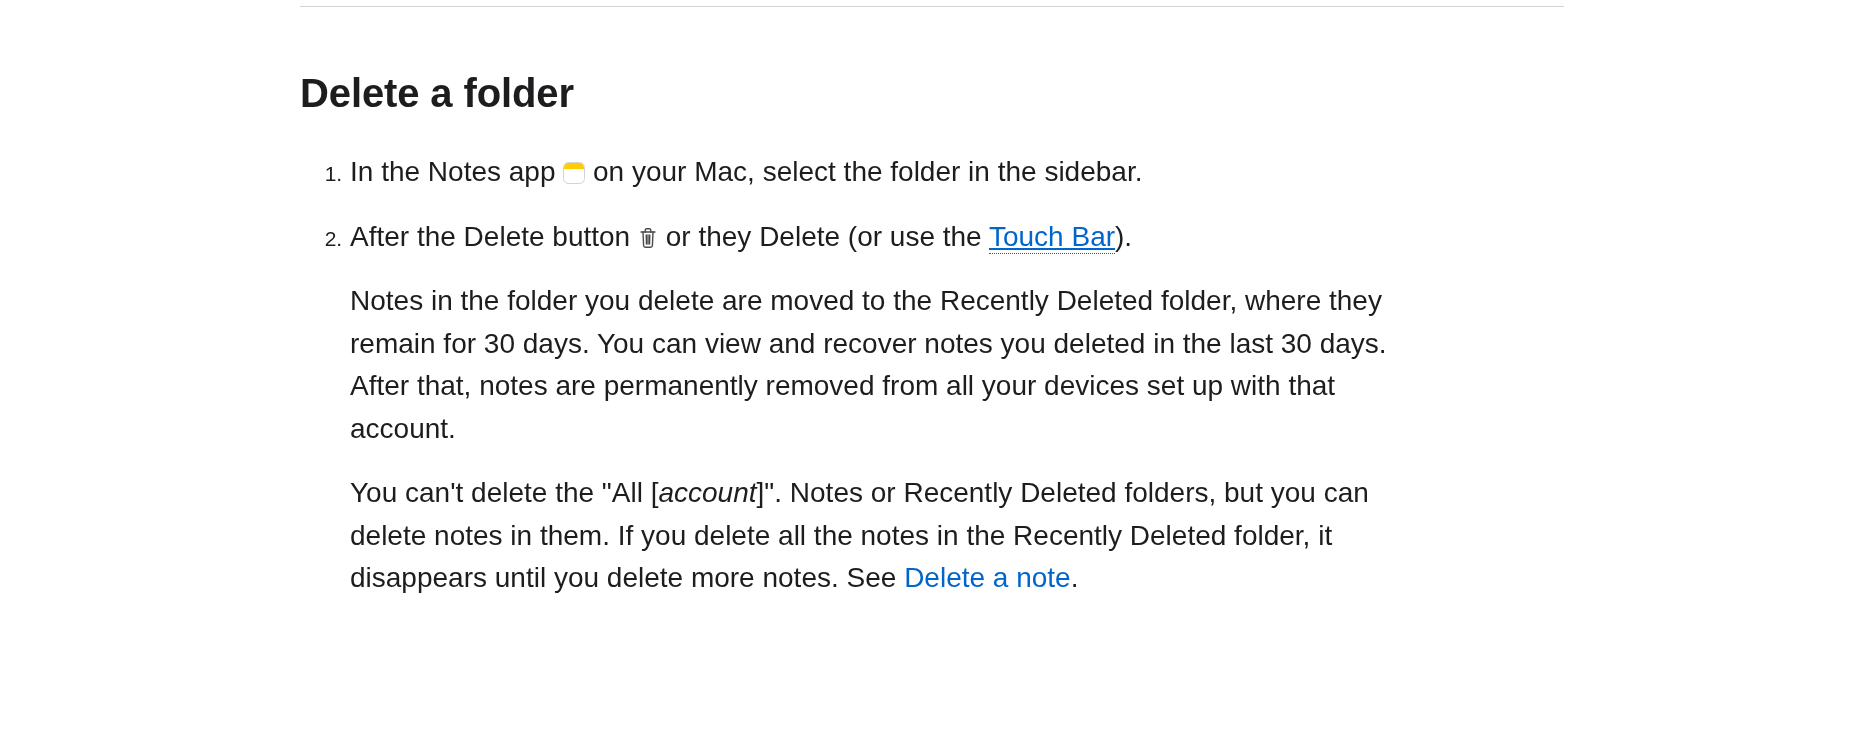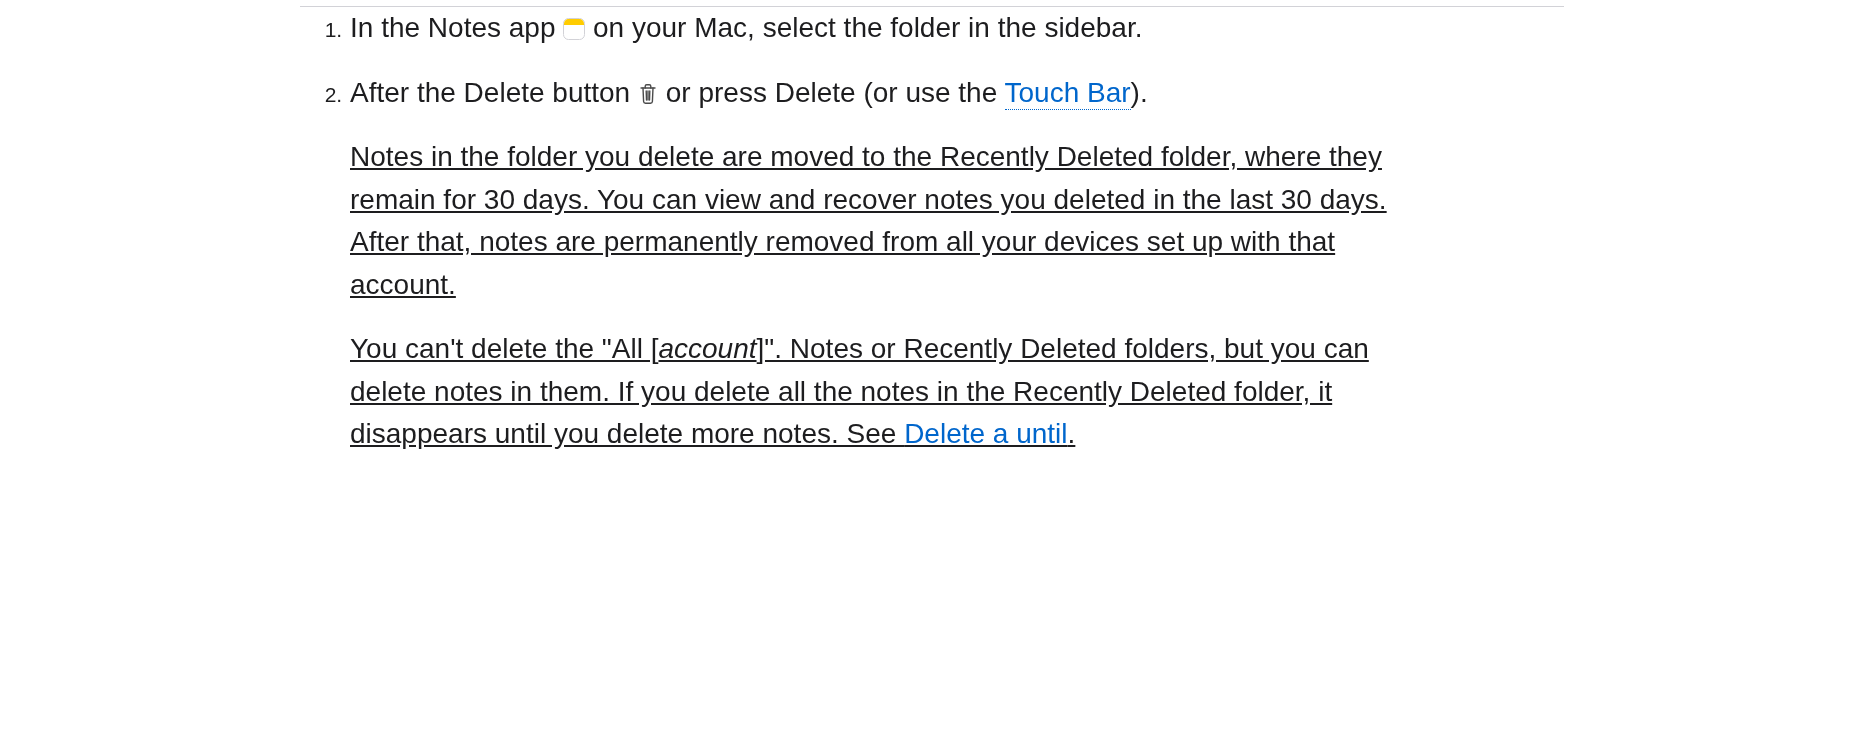--- a/index.html
+++ b/index.html
@@ -42,30 +42,30 @@
     color: #1d1d1f;
     font-size: 28px;
     line-height: 1.52;
   }
   ol.steps > li::marker {
     font-size: 21px;
   }
   .para {
     margin-top: 22px;
     max-width: 1060px;
-    text-decoration: underline;
   }
   .link {
     color: #0066cc;
     text-decoration: none;
     cursor: pointer;
   }
   .link.dotted {
     border-bottom: 1px dotted #0066cc;
     padding-bottom: 1px;
+    text-decoration: underline;
   }
   .italic {
     font-style: italic;
     text-align: right;
   }
   .icon-wrap {
     display: inline-flex;
     align-items: center;
     vertical-align: -3px;
   }
@@ -77,20 +77,21 @@
     width: 20px;
     height: 22px;
   }
 </style>
 </head>
 <body>
 
 <div class="container">
   <hr class="divider">
 
+  <h1 class="title">Delete a folder</h1>
 
   <ol class="steps">
 
     <li>
       <span>In the Notes app </span><span class="icon-wrap">
           <svg class="notes-icon-svg" viewBox="0 0 22 22">
             <rect x="0.5" y="0.5" width="21" height="21" rx="5" fill="#fff" stroke="#d2d2d7" stroke-width="1"></rect>
             <path d="M1 6 C1 3 3 1 6 1 L16 1 C19 1 21 3 21 6 L21 7 L1 7 Z" fill="#FFCC00"></path>
           </svg>
         </span><span> on your Mac, select the folder in the sidebar.</span>
@@ -101,23 +102,23 @@
           <svg class="trash-icon-svg" viewBox="0 0 20 22">
             <g fill="none" stroke="#4a4a4a" stroke-width="1.4" stroke-linecap="round">
               <path d="M3 5 L17 5"></path>
               <path d="M7.2 5 L7.2 3.2 C7.2 2.4 7.9 1.8 8.7 1.8 L11.3 1.8 C12.1 1.8 12.8 2.4 12.8 3.2 L12.8 5"></path>
               <path d="M5 5 L5.6 18.5 C5.65 19.5 6.5 20.2 7.5 20.2 L12.5 20.2 C13.5 20.2 14.35 19.5 14.4 18.5 L15 5"></path>
               <line x1="8.2" y1="8" x2="8.5" y2="17"></line>
               <line x1="10" y1="8" x2="10" y2="17"></line>
               <line x1="11.8" y1="8" x2="11.5" y2="17"></line>
             </g>
           </svg>
-        </span><span> or press Delete (or use the </span><a class="link dotted">Touch Bar</a><span>).</span>
+        </span><span> or they Delete (or use the </span><a class="link dotted">Touch Bar</a><span>).</span>
 
       <p class="para">Notes in the folder you delete are moved to the Recently Deleted folder, where they remain for 30 days. You can view and recover notes you deleted in the last 30 days. After that, notes are permanently removed from all your devices set up with that account.</p>
 
       <p class="para">
-        <span>You can't delete the "All [</span><span class="italic">account</span><span>]". Notes or Recently Deleted folders, but you can delete notes in them. If you delete all the notes in the Recently Deleted folder, it disappears until you delete more notes. See </span><a class="link">Delete a until</a><span>.</span>
+        <span>You can't delete the "All [</span><span class="italic">account</span><span>]". Notes or Recently Deleted folders, but you can delete notes in them. If you delete all the notes in the Recently Deleted folder, it disappears until you delete more notes. See </span><a class="link">Delete a note</a><span>.</span>
       </p>
     </li>
 
   </ol>
 </div>
 
 </body></html>

